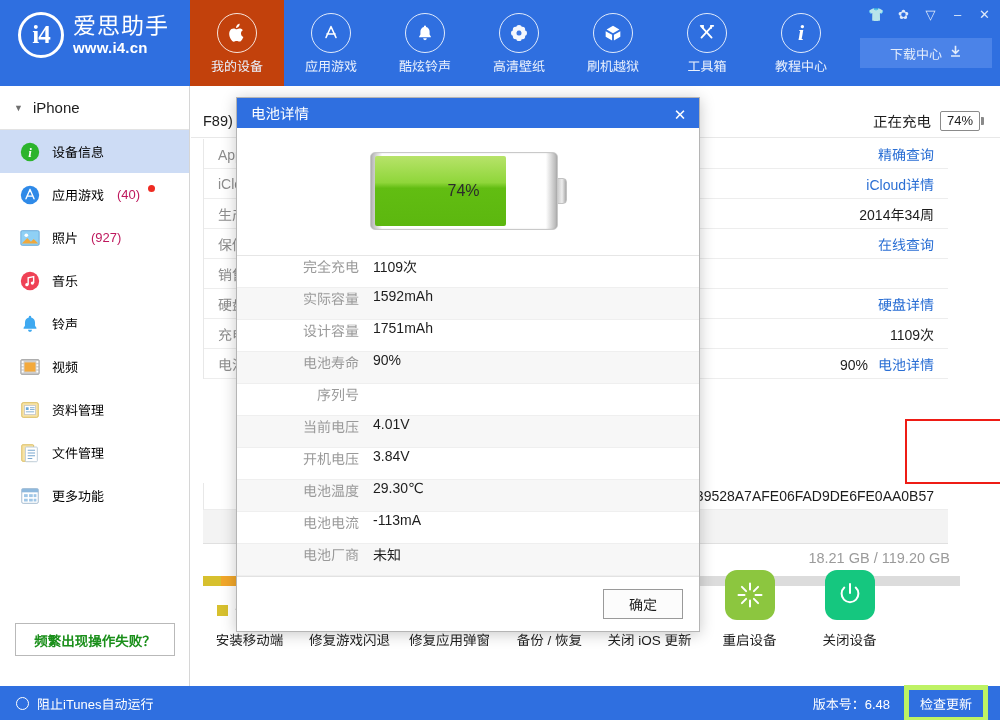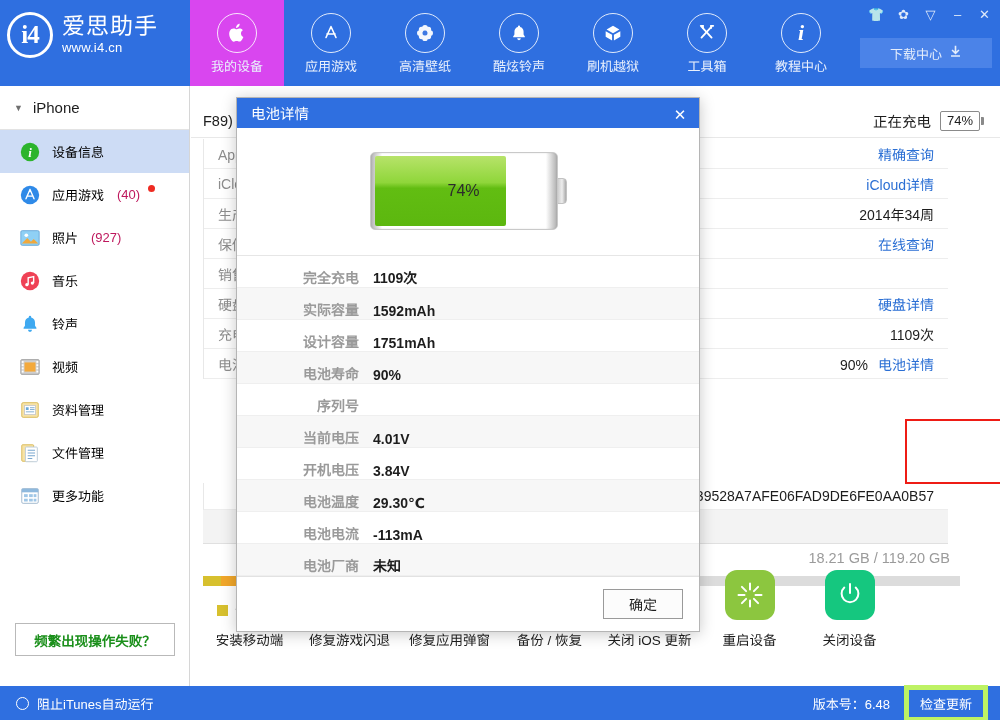--- a/index.html
+++ b/index.html
@@ -19,47 +19,47 @@
   .topbar {
     position: absolute; left: 0; top: 0;
     width: 1000px; height: 86px;
     background: #2f6fe0;
     overflow: hidden;
   }
   .logo-wrap {
     position: absolute; left: 0; top: 0;
     width: 190px; height: 70px;
     display: flex; align-items: center;
-    padding-left: 7px;
+    padding-left: 18px;
   }
   .logo-circle {
     width: 46px; height: 46px;
     border: 3px solid #ffffff;
     border-radius: 50%;
     display: flex; align-items: center; justify-content: center;
     color: #fff; font-size: 25px; font-weight: bold;
     font-family: "Liberation Serif", serif;
     letter-spacing: -1px;
     flex: 0 0 auto;
   }
   .logo-text { margin-left: 9px; color: #ffffff; }
   .logo-title {
     font-size: 23px; font-weight: normal; letter-spacing: 1px;
     line-height: 26px;
   }
-  .logo-url { font-size: 13px; line-height: 18px; letter-spacing: 0.2px; }
+  .logo-url { font-size: 15px; line-height: 18px; letter-spacing: 0.2px; font-weight: bold; }
 
   .nav { position: absolute; left: 190px; top: 0; height: 86px; display: flex; }
   .nav-item {
     width: 94px; height: 86px;
     display: flex; flex-direction: column;
     align-items: center; justify-content: center;
     color: #e9f0fc; font-size: 13px; cursor: default;
   }
-  .nav-item.active { background: #d946ef; }
+  .nav-item.active { background: #c2410c; }
   .nav-icon {
     width: 40px; height: 40px; border-radius: 50%;
     border: 1.5px solid rgba(255,255,255,0.85);
     display: flex; align-items: center; justify-content: center;
     margin-bottom: 6px; color: #fff;
   }
   .nav-icon svg { display: block; }
   .nav-label { line-height: 15px; }
 
   .win-ctrls {
@@ -316,22 +316,22 @@
   }
   .batt-cap {
     width: 10px; height: 26px; margin-left: -1px;
     background: linear-gradient(to right, #cfcfcf, #ededed, #aaaaaa);
     border: 1px solid #c2c2c2;
     border-radius: 0 4px 4px 0;
   }
 
   .batt-rows { flex: 1; border-top: 1px solid #e6e6e6; }
   .brow {
-    height: 32px; display: flex; align-items: flex-end;
-    font-size: 14px; border-bottom: 1px solid #efefef; font-weight: bold;
+    height: 32px; display: flex; align-items: flex-start;
+    font-size: 14px; border-bottom: 1px solid #efefef;
   }
   .brow:nth-child(even) { background: #f7f7f7; }
   .brow-key {
     width: 136px; text-align: right; padding-right: 14px;
     color: #9a9a9a;
   }
   .brow-val { color: #1d1d1d; }
 
   .dlg-footer {
     height: 63px; display: flex; align-items: center;
@@ -372,20 +372,29 @@
         <span class="nav-label">我的设备</span>
       </div>
 
       <div class="nav-item">
         <span class="nav-icon">
           <svg width="22" height="22" viewBox="0 0 24 24" fill="none" stroke="#fff" stroke-width="1.6" stroke-linecap="round">
             <path d="M12 5 L6.5 17 M12 5 L17.5 17 M7.5 13 L16.5 13"></path>
           </svg>
         </span>
         <span class="nav-label">应用游戏</span>
+      </div>
+
+      <div class="nav-item">
+        <span class="nav-icon">
+          <svg width="20" height="20" viewBox="0 0 24 24" fill="#fff">
+              <path d="M12 3a1.3 1.3 0 0 1 1.3 1.3v.6c2.6.6 4.2 2.8 4.2 5.6v3.4l1.5 2.2v1H5v-1l1.5-2.2v-3.4c0-2.8 1.6-5 4.2-5.6v-.6A1.3 1.3 0 0 1 12 3zM9.8 18.4h4.4a2.2 2.2 0 0 1-4.4 0z"></path>
+            </svg>
+        </span>
+        <span class="nav-label">酷炫铃声</span>
       </div>
 
       <div class="nav-item">
         <span class="nav-icon">
           <svg width="22" height="22" viewBox="0 0 24 24" fill="#fff" opacity="0.95">
             <circle cx="12" cy="6.4" r="3.1"></circle>
               <circle cx="12" cy="17.6" r="3.1"></circle>
             <circle cx="6.4" cy="12" r="3.1"></circle>
               <circle cx="17.6" cy="12" r="3.1"></circle>
             <circle cx="8.1" cy="8.1" r="2.8"></circle>
@@ -393,29 +402,20 @@
             <circle cx="15.9" cy="8.1" r="2.8"></circle>
               <circle cx="8.1" cy="15.9" r="2.8"></circle>
             <circle cx="12" cy="12" r="2.4" fill="#3f79e4"></circle>
           </svg>
         </span>
         <span class="nav-label">高清壁纸</span>
       </div>
 
       <div class="nav-item">
         <span class="nav-icon">
-          <svg width="20" height="20" viewBox="0 0 24 24" fill="#fff">
-              <path d="M12 3a1.3 1.3 0 0 1 1.3 1.3v.6c2.6.6 4.2 2.8 4.2 5.6v3.4l1.5 2.2v1H5v-1l1.5-2.2v-3.4c0-2.8 1.6-5 4.2-5.6v-.6A1.3 1.3 0 0 1 12 3zM9.8 18.4h4.4a2.2 2.2 0 0 1-4.4 0z"></path>
-            </svg>
-        </span>
-        <span class="nav-label">酷炫铃声</span>
-      </div>
-
-      <div class="nav-item">
-        <span class="nav-icon">
           <svg width="22" height="22" viewBox="0 0 24 24" fill="#fff">
               <path d="M12 4 5 8.2l7 4.2 7-4.2L12 4zM4 10v6.2l7 4v-6.2L4 10zm16 0-7 4v6.2l7-4V10z"></path>
             </svg>
         </span>
         <span class="nav-label">刷机越狱</span>
       </div>
 
       <div class="nav-item">
         <span class="nav-icon">
           <svg width="22" height="22" viewBox="0 0 24 24" fill="none" stroke="#fff" stroke-width="2" stroke-linecap="round">

